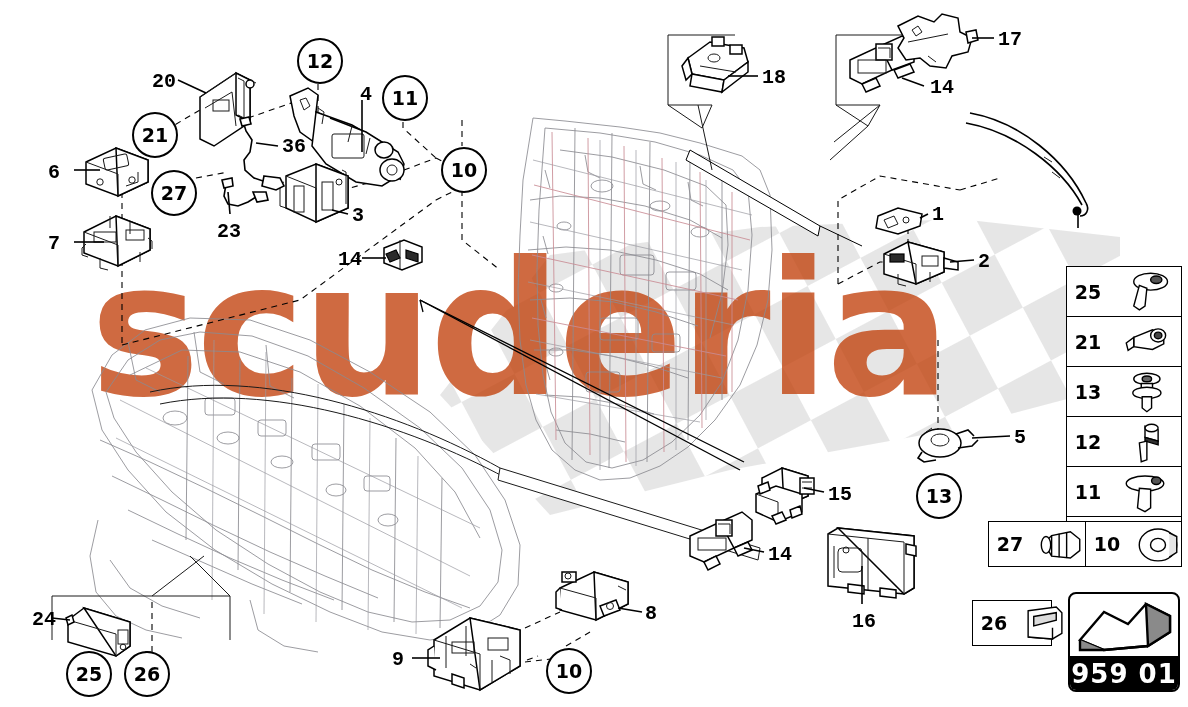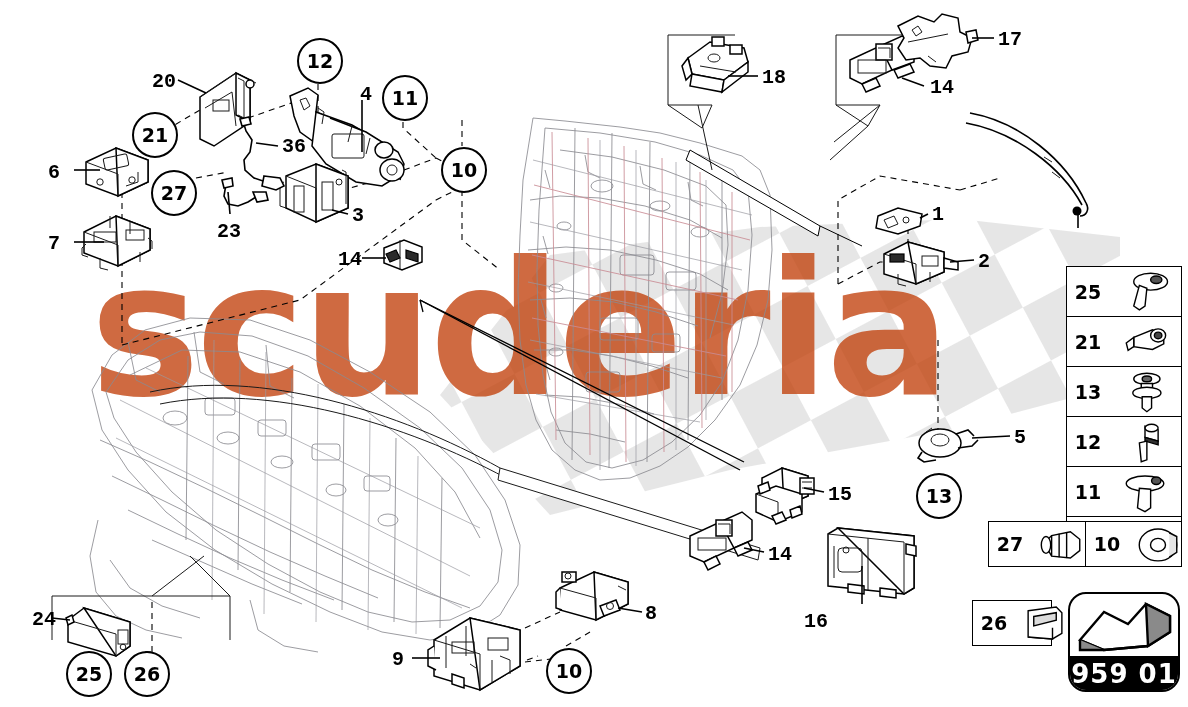--- a/index.html
+++ b/index.html
@@ -102,21 +102,21 @@
     position:absolute;border:1.6px solid #000;background:#fff;
     box-sizing:border-box;display:flex;
   }
   .lg-cell{
     display:flex;align-items:center;box-sizing:border-box;height:100%;
   }
   .lg-cell + .lg-cell{border-left:1.6px solid #000;}
   .badge{
     position:absolute;
     border:2px solid #000;
-    border-radius:18px;
+    border-radius:8px;
     background:#fff;
     overflow:hidden;
     box-sizing:border-box;
   }
   .badge-art{height:62px;display:block;}
   .badge-bar{
     background:#000;color:#fff;
     font-family:"DejaVu Sans",sans-serif;
     font-weight:700;font-size:26px;
     text-align:center;
@@ -587,21 +587,21 @@
       <div class="num" style="left: 360px; top: 85px;">4</div>
       <div class="num" style="left: 1014px; top: 428px;">5</div>
       <div class="num" style="left: 48px; top: 163px;">6</div>
       <div class="num" style="left: 48px; top: 234px;">7</div>
       <div class="num" style="left: 645px; top: 604px;">8</div>
       <div class="num" style="left: 392px; top: 650px;">9</div>
       <div class="num" style="left: 338px; top: 250px;">14</div>
       <div class="num" style="left: 930px; top: 78px;">14</div>
       <div class="num" style="left: 768px; top: 545px;">14</div>
       <div class="num" style="left: 828px; top: 485px;">15</div>
-      <div class="num" style="left: 804px; top: 612px;">16</div>
+      <div class="num" style="left: 852px; top: 612px;">16</div>
       <div class="num" style="left: 998px; top: 30px;">17</div>
       <div class="num" style="left: 762px; top: 68px;">18</div>
       <div class="num" style="left: 1072px; top: 234px; margin-top: 48px;">19</div>
       <div class="num" style="left: 152px; top: 72px;">20</div>
       <div class="num" style="left: 282px; top: 137px;">36</div>
       <div class="num" style="left: 217px; top: 222px;">23</div>
       <div class="num" style="left: 32px; top: 610px;">24</div>
       <div class="circ" style="left: 441px; top: 147px;">10</div>
       <div class="circ" style="left: 546px; top: 648px;">10</div>
       <div class="circ" style="left: 382px; top: 75px;">11</div>

